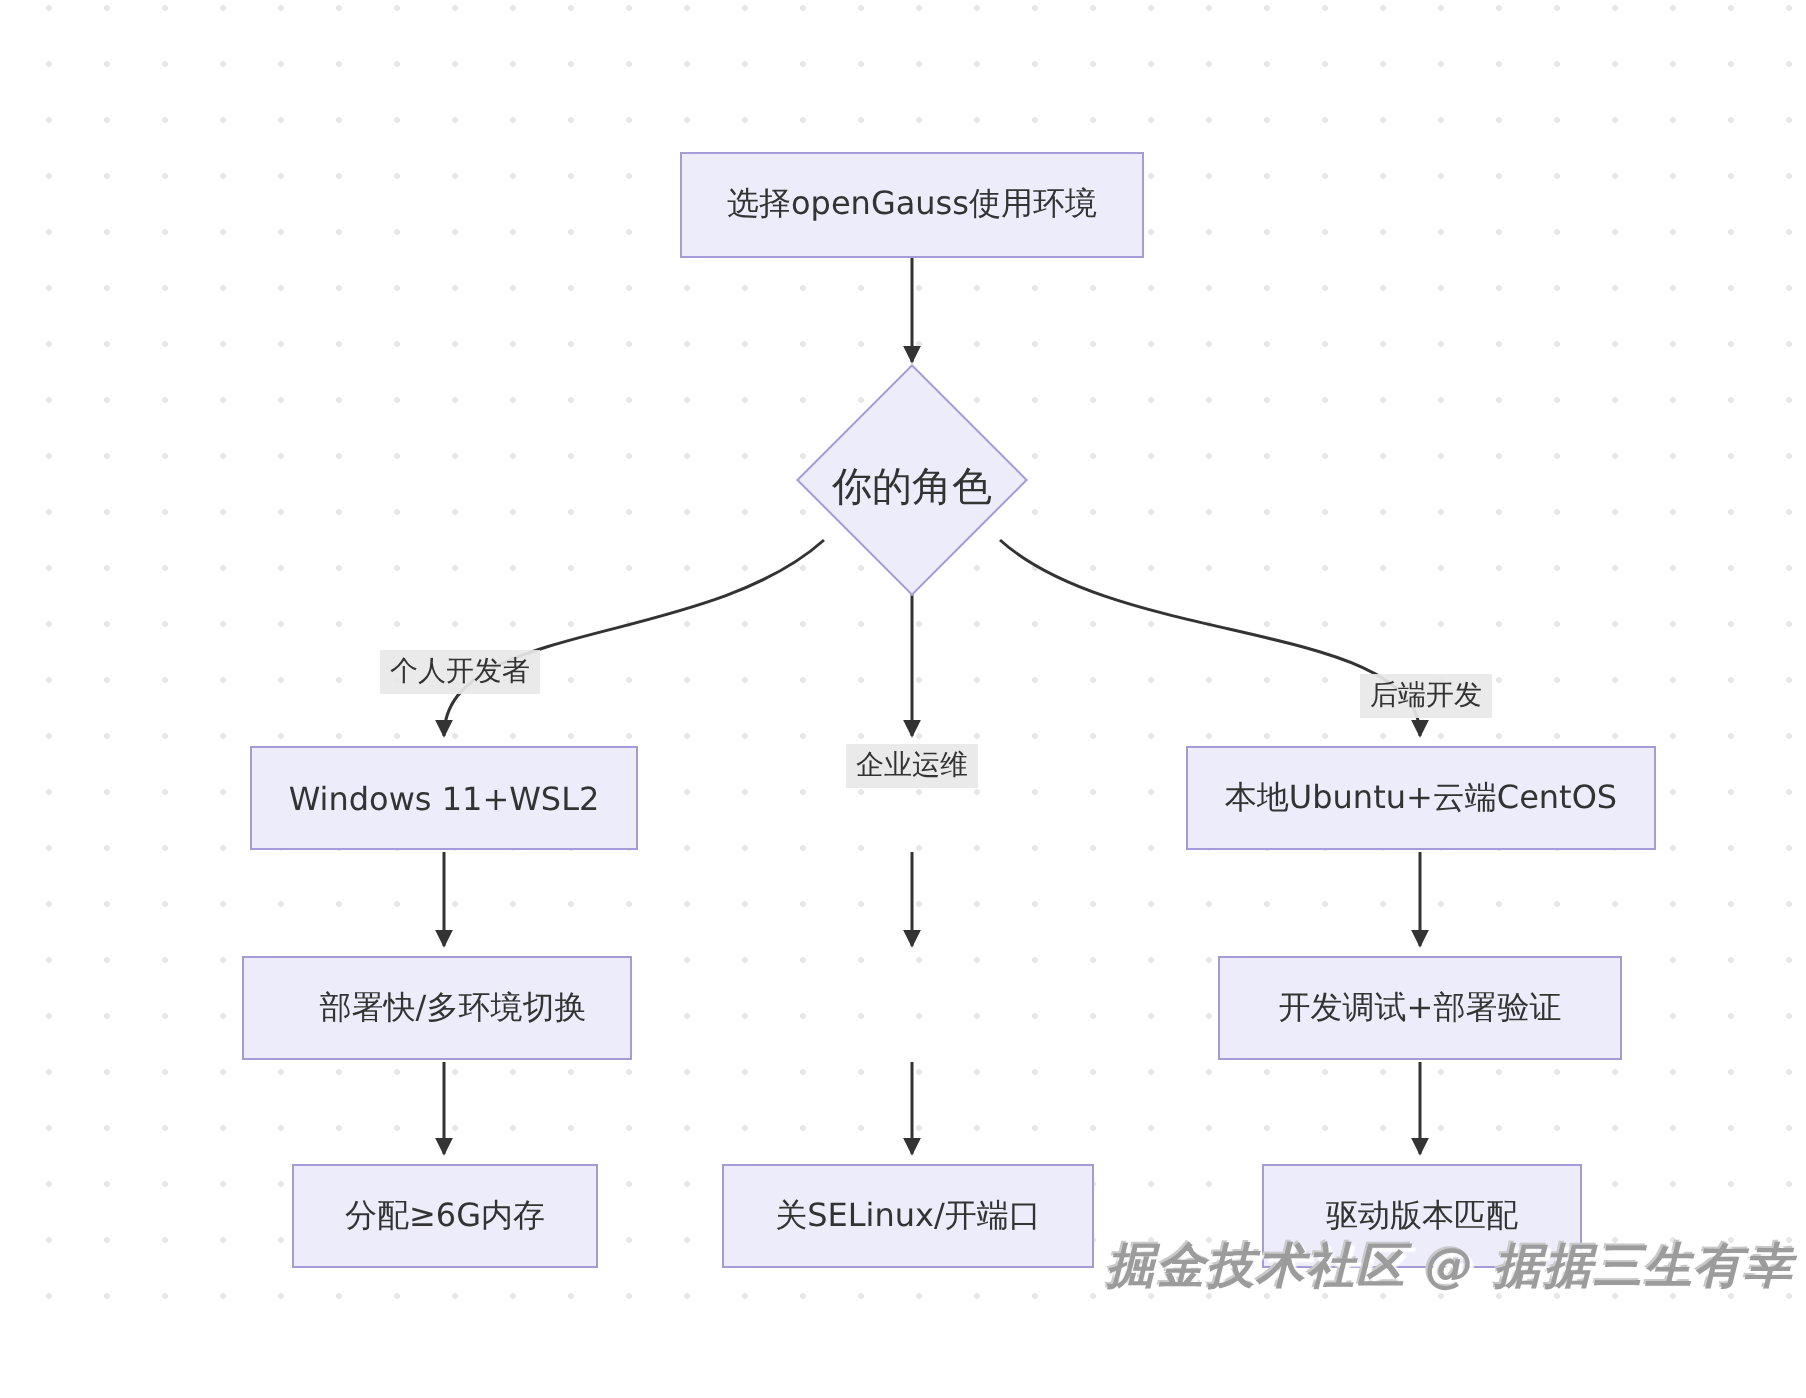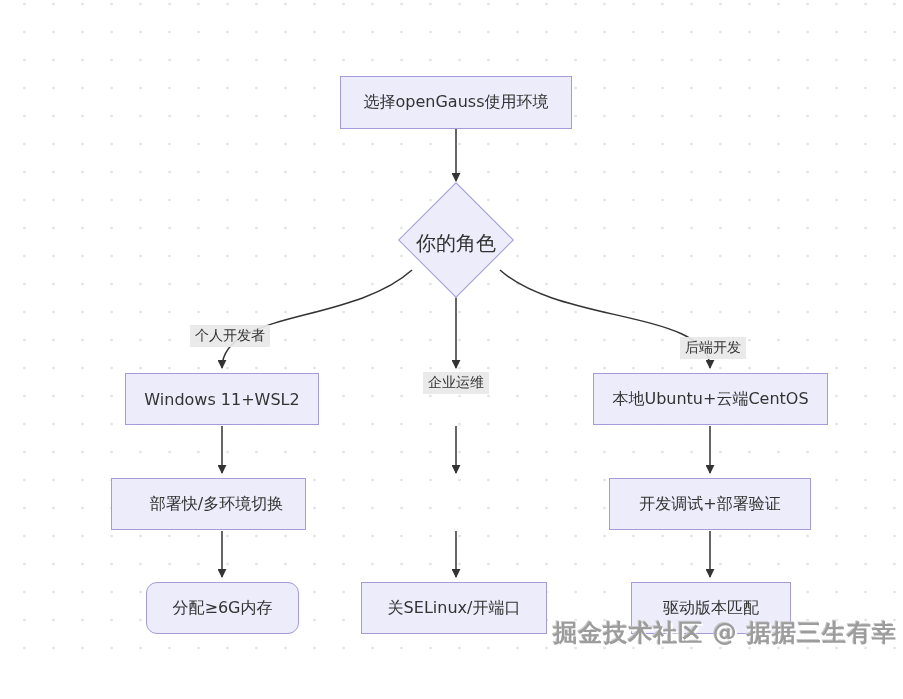--- a/index.html
+++ b/index.html
@@ -23,22 +23,22 @@
     background:#ececfa;
     border:1.5px solid #a49bd8;
     color:#333333;
     display:flex;align-items:center;justify-content:center;
     font-size:16px;
     box-sizing:border-box;
     text-align:center;
   }
   .n-root{left:340px;top:76px;width:232px;height:53px;}
   .b00{left:125px;top:373px;width:194px;height:52px;}
-  .b01{left:111px;top:478px;width:195px;height:52px;padding-left:16px;}
-  .b02{left:146px;top:582px;width:153px;height:52px;border-radius:11px;}
+  .b01{left:121px;top:478px;width:195px;height:52px;padding-left:16px;}
+  .b02{left:146px;top:582px;width:153px;height:52px;}
   .b10{left:369px;top:373px;width:174px;height:52px;}
   .b11{left:374px;top:478px;width:164px;height:52px;}
   .b12{left:361px;top:582px;width:186px;height:52px;}
   .b20{left:593px;top:373px;width:235px;height:52px;}
   .b21{left:609px;top:478px;width:202px;height:52px;}
   .b22{left:631px;top:582px;width:160px;height:52px;text-align:right;}
   .diamond-shape{
     position:absolute;left:415px;top:199px;width:82px;height:82px;
     background:#ececfa;border:1.5px solid #a49bd8;
     transform:rotate(45deg);box-sizing:border-box;
@@ -56,20 +56,21 @@
   .el-0{left:230px;top:336px;}
   .el-1{left:456px;top:336px;margin-top:47px;}
   .el-2{left:713px;top:336px;margin-top:12px;}
   .watermark{
     position:absolute;right:6px;bottom:8px;
     font-size:24px;font-weight:bold;
     color:#9c9c9c;
     text-shadow:2px 2px 1px #ffffff,-1px -1px 0px #c9c9c9;
     letter-spacing:1px;
     white-space:nowrap;
+    font-style:italic;
   }
 </style>
 </head>
 <body>
 
 <div class="canvas">
 
   <svg class="edges" viewBox="0 0 903 699">
     <defs>
       <marker id="arr" viewBox="0 0 10 10" refX="9" refY="5" markerWidth="9" markerHeight="9" orient="auto-start-reverse" markerUnits="userSpaceOnUse">

